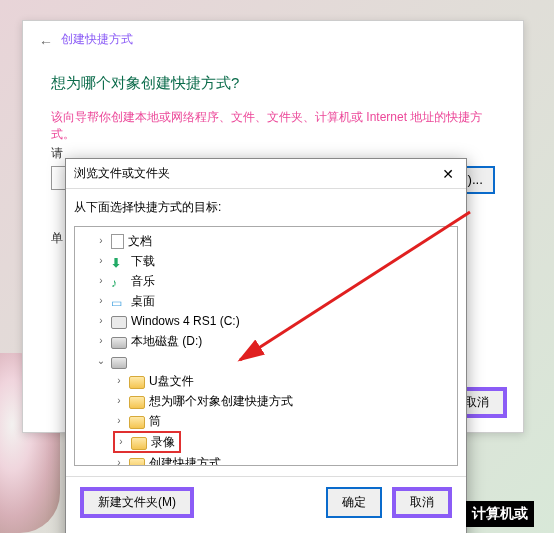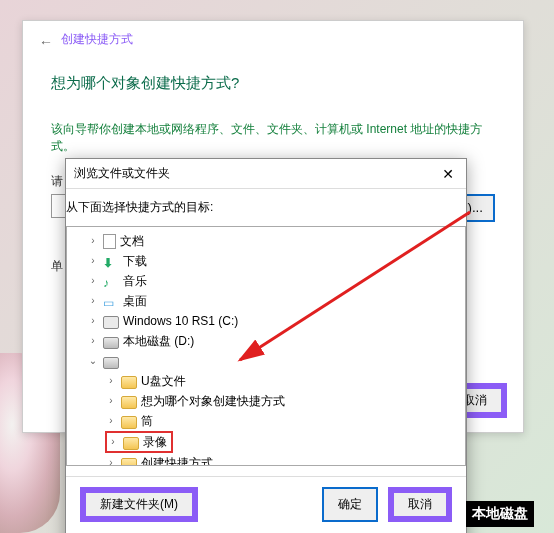--- a/index.html
+++ b/index.html
@@ -2,33 +2,33 @@
 <html><head>
 <meta charset="utf-8">
 <style>
   html,body{margin:0;padding:0;width:554px;height:533px;font-family:"Microsoft YaHei","Segoe UI",sans-serif;font-size:12px;background:linear-gradient(135deg,#e8d4d8 0%,#d8e8d8 100%);overflow:hidden;position:relative}
   .bgimg{position:absolute;left:0;bottom:0;width:60px;height:180px;background:radial-gradient(ellipse at 20% 40%,#fff 0%,#f9d0e0 30%,#d090a0 60%,#8a6050 100%);border-radius:0 40px 40px 0;opacity:.6}
   .wizard{position:absolute;left:22px;top:20px;right:30px;bottom:100px;background:#fff;border:1px solid #ccc;box-shadow:0 2px 8px rgba(0,0,0,.15)}
   .wiz-head{display:flex;align-items:center;padding:10px 16px;gap:8px}
   .wiz-head .back{color:#666;font-size:14px}
   .wiz-head .ttl{font-size:12px;color:#8b5cf6}
   .wiz-body{padding:8px 28px}
-  .wiz-q{color:#0a6b4a;font-size:15px;margin:8px 0 28px}
-  .wiz-desc{color:#15803d;font-size:12px;margin-bottom:18px}
+  .wiz-q{color:#0a6b4a;font-size:15px;margin:8px 0 16px}
+  .wiz-desc{color:#ec4899;font-size:12px;margin-bottom:2px}
   .wiz-lbl{color:#333}
   .wiz-input-row{display:flex;gap:8px;margin-top:4px}
   .wiz-input{flex:1;border:1px solid #999;height:22px;padding:0 4px}
-  .btn{border:6px solid #8b5cf6;background:#efefef;padding:3px 14px;font-size:12px;cursor:pointer}
+  .btn{border:4px solid #8b5cf6;background:#efefef;padding:3px 14px;font-size:12px;cursor:pointer}
   .wiz-footer{position:absolute;right:16px;bottom:14px;display:flex;gap:8px}
   .browse-btn{border:2px solid #0a6bcc;padding:3px 10px;background:#efefef}
 
   .dialog{position:absolute;left:65px;top:158px;width:400px;background:#fff;border:1px solid #888;box-shadow:0 3px 16px rgba(0,0,0,.35);z-index:5}
   .dlg-title{display:flex;align-items:center;justify-content:space-between;padding:6px 8px;font-size:12px;border-bottom:1px solid #ddd}
   .dlg-close{width:20px;text-align:center;font-size:14px;cursor:pointer}
-  .dlg-body{padding:10px 0}
+  .dlg-body{padding:10px 8px}
   .dlg-sub{margin-bottom:10px}
   .tree-wrap{border:1px solid #aaa;height:230px;overflow:auto;padding:4px 2px}
   .tree ul{list-style:none;margin:0;padding-left:18px}
   .tree li{line-height:20px;white-space:nowrap}
   .row{display:flex;align-items:center;gap:4px}
   .exp{display:inline-block;width:12px;text-align:center;color:#666;cursor:pointer;font-size:10px}
   .icn{display:inline-block;width:16px;height:16px;vertical-align:middle}
   .i-folder{background:linear-gradient(#ffe9a8,#f4c552);border:1px solid #d6a93a;border-radius:2px;width:14px;height:11px;margin-top:2px}
   .i-drive{background:linear-gradient(#eaeaea,#bcbcbc);border:1px solid #888;border-radius:2px;width:14px;height:10px;margin-top:3px}
   .i-sys{background:#eaeaea;border:1px solid #888;border-radius:2px;width:14px;height:11px;margin-top:2px}
@@ -108,21 +108,21 @@
               <div class="row">
                 <span class="exp">›</span>
                 <span class="icn i-desk">▭</span>
                 <span class="lbl">桌面</span>
               </div>
             </li>
         <li>
               <div class="row">
                 <span class="exp">›</span>
                 <span class="icn i-sys"></span>
-                <span class="lbl">Windows 10 RS1 (C:)</span>
+                <span class="lbl">Windows 4 RS1 (C:)</span>
               </div>
             </li>
         <li>
               <div class="row">
                 <span class="exp">›</span>
                 <span class="icn i-drive"></span>
                 <span class="lbl">本地磁盘 (D:)</span>
               </div>
             </li>
         <li>
@@ -182,14 +182,14 @@
 <svg class="arrow" width="270" height="200">
   <defs>
       <marker id="ah" markerWidth="10" markerHeight="10" refX="8" refY="3" orient="auto">
         <path d="M0,0 L0,6 L9,3 z" fill="#e02020"></path>
       </marker>
     </defs>
   <line x1="250" y1="12" x2="20" y2="160" stroke="#e02020" stroke-width="3" marker-end="url(#ah)"></line>
 </svg>
 
 <div class="watermark">
-  <div class="wm-box">本地磁盘</div>
+  <div class="wm-box">计算机或</div>
 </div>
 
 </body></html>

